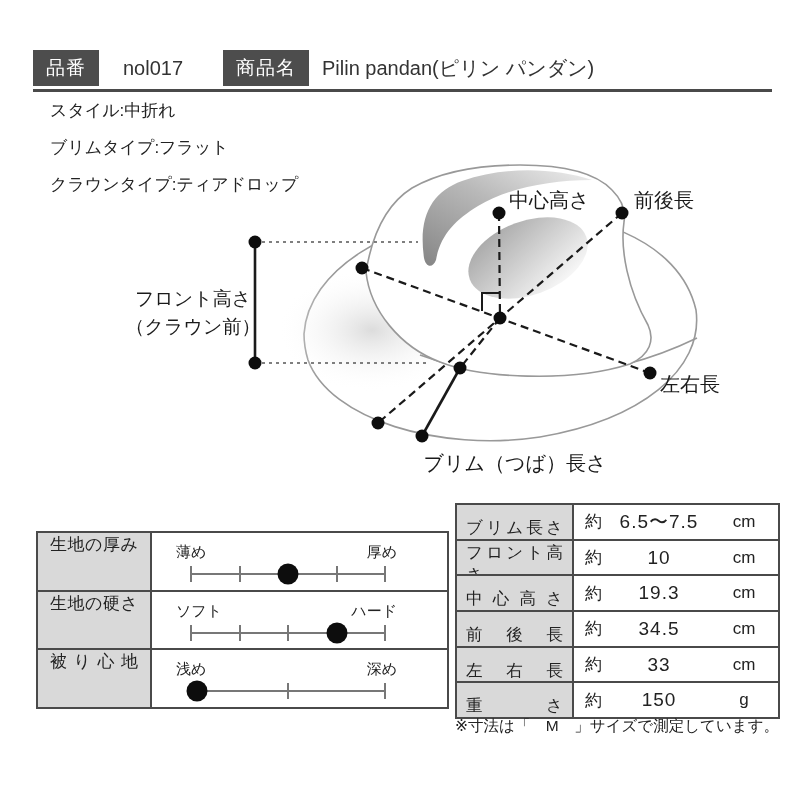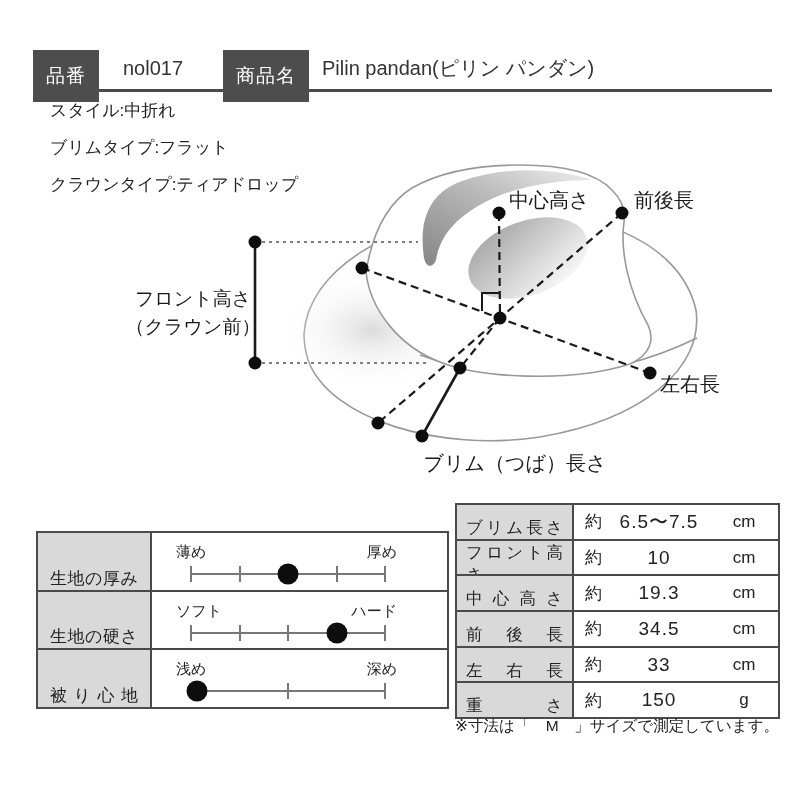--- a/index.html
+++ b/index.html
@@ -4,39 +4,39 @@
 <style>
   html,body{margin:0;padding:0;background:#fff;}
   body{width:800px;height:800px;position:relative;overflow:hidden;
        font-family:"Liberation Sans","DejaVu Sans",sans-serif;color:#222;}
   .page{position:absolute;inset:0;background:#fff;}
 
   
   .hdr{position:absolute;left:33px;top:50px;width:739px;height:39px;
        border-bottom:3px solid #4a4a4a;display:flex;align-items:flex-start;}
   .tag{height:36px;display:flex;align-items:center;justify-content:center;
-       background:#4d4d4d;color:#fff;font-size:19px;padding:8px 13px;letter-spacing:1px;}
+       background:#4d4d4d;color:#fff;font-size:19px;padding:0 13px;letter-spacing:1px;}
   .item-no{font-size:20px;color:#333;width:100px;padding-left:24px;line-height:36px;}
   .prod-name{font-size:20px;color:#333;padding-left:13px;line-height:36px;}
 
   
   .style-info{position:absolute;left:50px;top:99px;font-size:17px;color:#222;}
   .style-info div{margin-bottom:14px;}
 
   
   svg.diagram{position:absolute;left:0;top:160px;width:800px;height:345px;}
   svg text{font-family:"Liberation Sans","DejaVu Sans",sans-serif;}
 
   
   .fabric-table{position:absolute;left:36px;top:531px;width:409px;height:174px;
        border:2px solid #4a4a4a;display:flex;flex-direction:column;background:#fff;}
   .f-row{flex:1;display:flex;min-height:0;}
   .f-row + .f-row{border-top:2px solid #4a4a4a;}
   .f-label{width:112px;background:#d9d9d9;border-right:2px solid #4a4a4a;
-       display:flex;align-items:flex-end;font-size:17px;color:#222;}
+       display:flex;align-items:flex-start;font-size:17px;color:#222;}
   .f-label span{width:100%;padding:0 12px;text-align:justify;text-align-last:justify;}
   .f-slider{flex:1;position:relative;border-radius:28px;}
   .s-min{position:absolute;left:24px;top:10px;font-size:15px;}
   .s-max{position:absolute;right:50px;top:10px;font-size:15px;}
   .track{position:absolute;left:39px;right:62px;top:40px;height:2px;background:#777;}
   .tick{position:absolute;top:-7px;width:2px;height:16px;background:#777;transform:translateX(-50%);}
   .dot{position:absolute;top:1px;width:21px;height:21px;border-radius:50%;
        background:#0d0d0d;transform:translate(-50%,-50%);z-index:2;}
 
   

